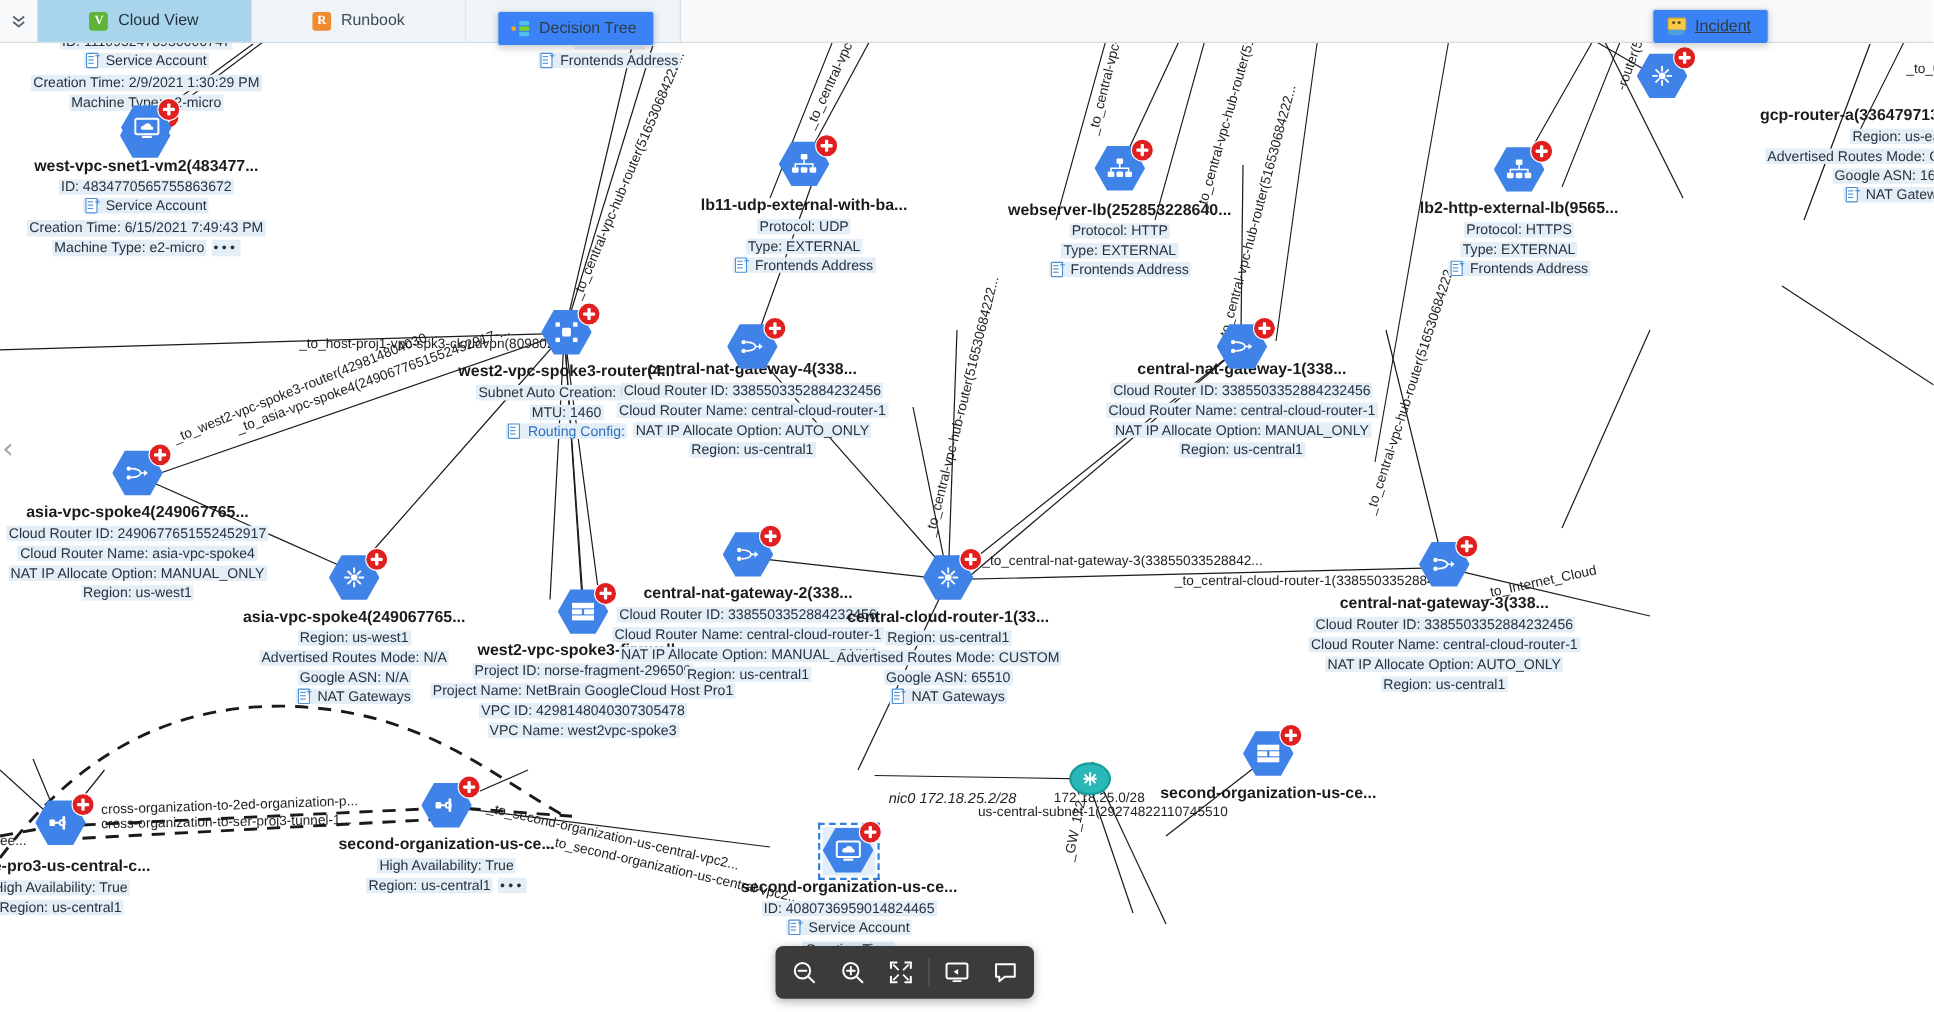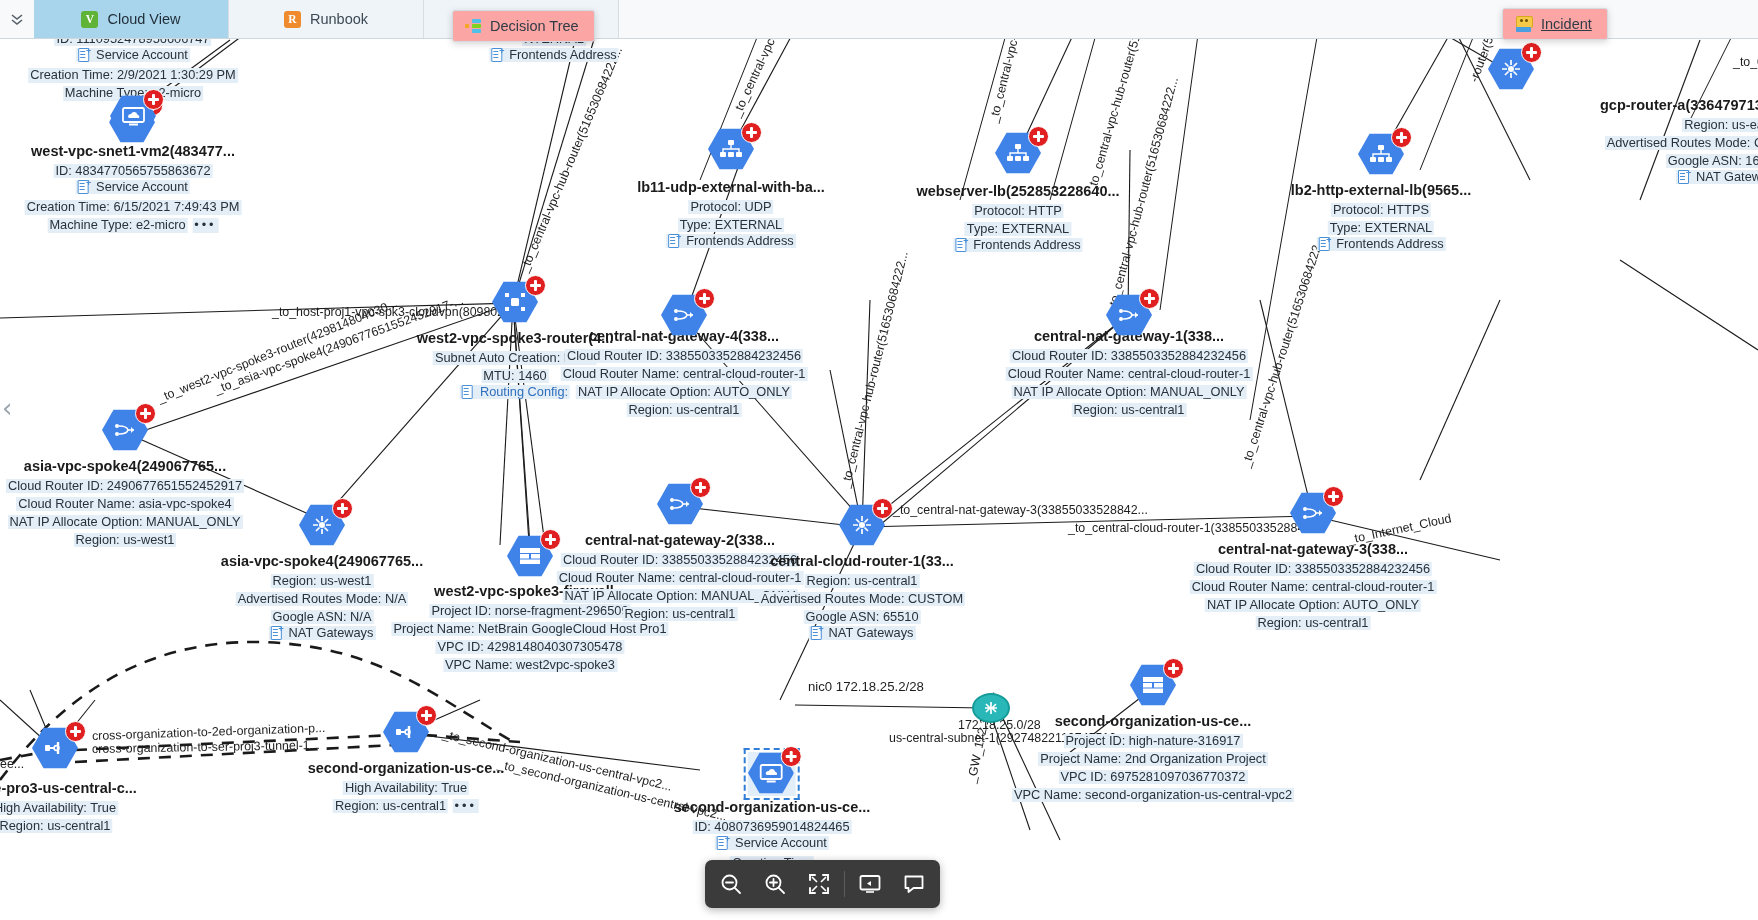--- a/index.html
+++ b/index.html
@@ -59,21 +59,21 @@
     font-size: 11.5px; font-weight: bold; color: #fff;
     font-family: "Liberation Serif", serif;
   }
   .ico-green { background: #5fb336; }
   .ico-orange { background: #ef8b2c; }
   .ico-blue { background: #49b8ef; }
 
   
   .float-chip {
     position: absolute;
-    background: #fca5a5;
+    background: #3b82f6;
     border: 1px solid #d3dbe1;
     box-shadow: 0 2px 7px rgba(0,0,0,0.17);
     border-radius: 3px;
     padding: 7px 15px 7px 12px;
     display: flex; align-items: center; gap: 9px;
     font-size: 14.5px;
     color: #2f3b45;
     z-index: 70;
     white-space: nowrap;
   }
@@ -383,21 +383,21 @@
   <div class="edge-label" style="left:852px; top:475px; transform:rotate(-76deg); transform-origin:left bottom;">_to_central-vpc-hub-router(516530684222...</div>
   <div class="edge-label" style="left:1252px; top:455px; transform:rotate(-72deg); transform-origin:left bottom;">_to_central-vpc-hub-router(516530684222...</div>
   <div class="edge-label" style="left:1480px; top:70px; transform:rotate(-70deg); transform-origin:left bottom;">-router(516530684222...</div>
   <div class="edge-label" style="left:893px; top:503px;">_to_central-nat-gateway-3(33855033528842...</div>
   <div class="edge-label" style="left:1068px; top:521px;">_to_central-cloud-router-1(3385503352884...</div>
   <div class="edge-label" style="left:1348px; top:533px; transform:rotate(-12deg);">_to_Internet_Cloud</div>
   <div class="edge-label" style="left:443px; top:727px; transform:rotate(13deg);">_to_second-organization-us-central-vpc2...</div>
   <div class="edge-label" style="left:498px; top:757px; transform:rotate(13deg);">_to_second-organization-us-central-vpc2...</div>
   <div class="edge-label" style="left:92px; top:729px; transform:rotate(-2deg);">cross-organization-to-2ed-organization-p...</div>
   <div class="edge-label" style="left:92px; top:738px; transform:rotate(-1deg); top:742px;">cross-organization-to-ser-proj3-tunnel-1...</div>
-  <div class="edge-label" style="left:808px; top:679px; font-size:13.2px;">nic0 172.18.25.2/28</div>
+  <div class="edge-label" style="left:808px; top:718px; font-size:13.2px;font-style:italic;">nic0 172.18.25.2/28</div>
   <div class="edge-label" style="left:958px; top:718px;">172.18.25.0/28</div>
   <div class="edge-label" style="left:889px; top:731px;">us-central-subnet-1(29274822110745510</div>
   <div class="edge-label" style="left:978px; top:770px; transform:rotate(-78deg); transform-origin:left bottom;">_GW_172.18.25.</div>
   <div class="edge-label" style="left:0px; top:757px;">ee...</div>
   <div class="edge-label" style="left:1733px; top:55px;">_to_0</div>
   <div class="edge-label" style="left:1720px; top:20px; transform:rotate(-70deg); transform-origin:left bottom;">A2222-...</div>
 
   <div class="node" style="left:133px; top:28px;">
     <div class="node-props">
       <div>ID: 1110952478956606747</div><br>
@@ -809,26 +809,20 @@
             <i class="doc-plus">+</i>
           </span>
           <span>Service Account</span>
         </div><br>
       <div>Creation Time</div>
     </div>
   </div>
 
   <div class="node" style="left:1153px; top:710px;">
     <div class="node-title">second-organization-us-ce...</div>
-    <div class="node-props">
-      <div>Project ID: high-nature-316917</div><br>
-      <div>Project Name: 2nd Organization Project</div><br>
-      <div>VPC ID: 6975281097036770372</div><br>
-      <div>VPC Name: second-organization-us-central-vpc2</div>
-    </div>
   </div>
   <div style="position:absolute; left:1130px; top:664px; z-index:22;">
     <div class="node-icon-wrap">
       <div class="hexicon">
         <svg width="22" height="18" viewBox="0 0 22 18">
             <rect x="1" y="1" width="20" height="5" fill="#fff"></rect>
             <rect x="1" y="7" width="9" height="4.5" fill="#fff"></rect>
             <rect x="12" y="7" width="9" height="4.5" fill="#fff"></rect>
             <rect x="1" y="12.5" width="20" height="4.5" fill="#fff"></rect>
           </svg>

